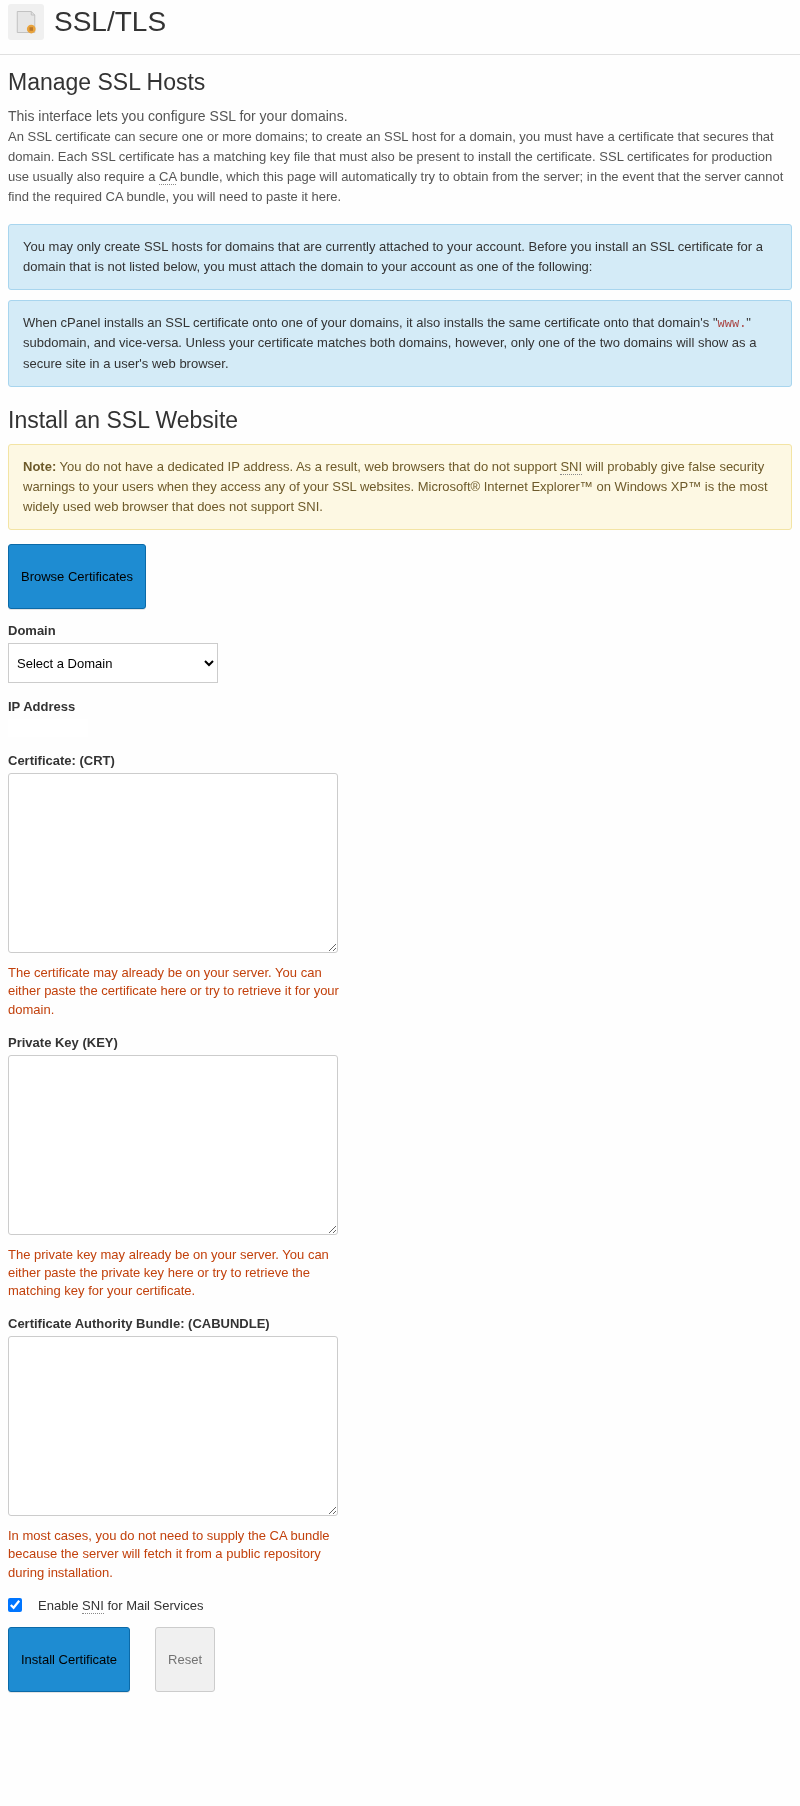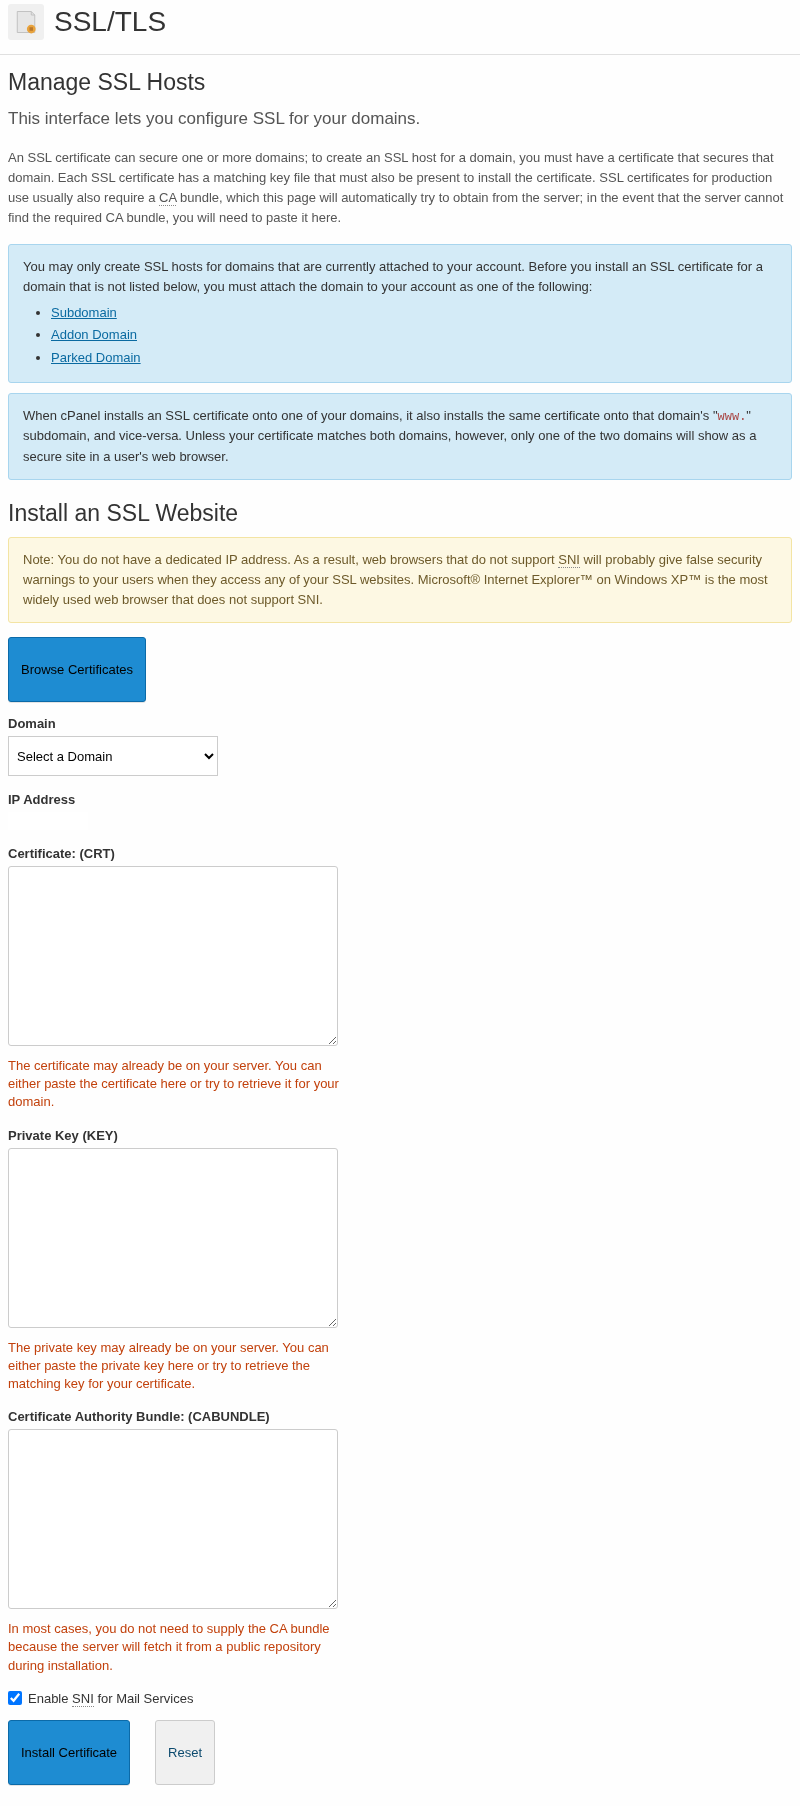--- a/index.html
+++ b/index.html
@@ -4,39 +4,39 @@
 <style>
 * { box-sizing: border-box; margin: 0; padding: 0; }
 body { font-family: Arial, Helvetica, sans-serif; font-size: 14px; color: #333; background: #fefefe; width: 800px; }
 .container { padding: 0; }
 .header { border-bottom: 1px solid #e0e0e0; padding: 4px 8px 14px 8px; display: flex; align-items: center; gap: 10px; }
 .header-icon { width: 36px; height: 36px; background: #f0f0f0; border-radius: 3px; display: flex; align-items: center; justify-content: center; position: relative; }
 .header-icon svg { width: 28px; height: 28px; }
 h1.page-title { font-size: 28px; font-weight: normal; color: #333; }
 .content { padding: 14px 8px; }
 h2 { font-size: 23px; font-weight: normal; color: #333; margin-bottom: 10px; }
-p.desc { font-size: 17px; color: #555; margin-bottom: 16px; line-height: 1.5; }
+p.desc { font-size: 14px; color: #555; line-height: 1.5; }
 p.long { font-size: 13px; color: #555; margin-bottom: 16px; line-height: 1.55; }
 .abbr { border-bottom: 1px dotted #888; }
 .info-box { background: #d4ebf7; border: 1px solid #a8d5ee; border-radius: 3px; padding: 12px 14px; font-size: 13px; color: #333; margin-bottom: 10px; line-height: 1.55; }
 .info-box ul { margin: 6px 0 0 28px; }
 .info-box ul li { margin-bottom: 2px; }
 .info-box a { color: #0a6aa1; text-decoration: underline; }
 .mono { font-family: "Courier New", monospace; font-size: 12px; color: #a94442; }
 .warning-box { background: #fdf8e3; border: 1px solid #f3e4a4; border-radius: 3px; padding: 12px 14px; font-size: 13px; color: #6d5a2a; margin-bottom: 14px; line-height: 1.55; }
-.warning-box strong { font-weight: normal; }
+.warning-box strong { font-weight: bold; }
 .btn-primary { background: #1e8cd2; border: 1px solid #0b6aa8; color: #000000; font-size: 13px; padding: 24px 12px; border-radius: 3px; cursor: pointer; box-shadow: 0 1px 0 rgba(0,0,0,0.1); }
-.btn-secondary { background: #f0f0f0; border: 1px solid #ccc; color: #0c4a6e; font-size: 13px; padding: 20px 12px; border-radius: 3px; cursor: pointer; }
+.btn-secondary { background: #f0f0f0; border: 1px solid #ccc; color: #737373; font-size: 13px; padding: 20px 12px; border-radius: 3px; cursor: pointer; }
 .form-group { margin-bottom: 16px; }
 label.flabel { font-size: 13px; font-weight: bold; color: #333; display: block; margin-bottom: 5px; }
 select { width: 210px; height: 40px; font-size: 13px; border: 1px solid #ccc; background: #fff; padding: 2px 4px; }
 .ip-blank { width: 80px; height: 18px; background: #fff; }
 textarea { width: 330px; height: 180px; border: 1px solid #ccc; border-radius: 3px; padding: 6px; font-family: monospace; font-size: 12px; resize: both; }
 .help-text { font-size: 13px; color: #c2410c; margin-top: 8px; max-width: 340px; line-height: 1.4; }
-.checkbox-row { display: flex; align-items: center; gap: 6px; font-size: 13px; margin-bottom: 14px; }
+.checkbox-row { display: flex; align-items: center; gap: 16px; font-size: 13px; margin-bottom: 14px; }
 .checkbox-row input { width: 14px; height: 14px; }
 .button-row { display: flex; gap: 25px; }
 .section2 { margin-top: 20px; }
 </style>
 </head>
 <body>
 
 <div class="container">
   <div class="header">
     <div class="header-icon">
@@ -52,25 +52,20 @@
 
   <div class="content">
     <h2>Manage SSL Hosts</h2>
     <p class="desc">This interface lets you configure SSL for your domains.</p>
     <p class="long">
       <span>An SSL certificate can secure one or more domains; to create an SSL host for a domain, you must have a certificate that secures that domain. Each SSL certificate has a matching key file that must also be present to install the certificate. SSL certificates for production use usually also require a </span><span class="abbr">CA</span><span> bundle, which this page will automatically try to obtain from the server; in the event that the server cannot find the required CA bundle, you will need to paste it here.</span>
     </p>
 
     <div class="info-box">
       <span>You may only create SSL hosts for domains that are currently attached to your account. Before you install an SSL certificate for a domain that is not listed below, you must attach the domain to your account as one of the following:</span>
-      <ul>
-        <li><a href="#">Subdomain</a></li>
-        <li><a href="#">Addon Domain</a></li>
-        <li><a href="#">Parked Domain</a></li>
-      </ul>
     </div>
 
     <div class="info-box">
       <span>When cPanel installs an SSL certificate onto one of your domains, it also installs the same certificate onto that domain's "</span><span class="mono">www.</span><span>" subdomain, and vice-versa. Unless your certificate matches both domains, however, only one of the two domains will show as a secure site in a user's web browser.</span>
     </div>
 
     <div class="section2">
       <h2>Install an SSL Website</h2>
 
       <div class="warning-box">

